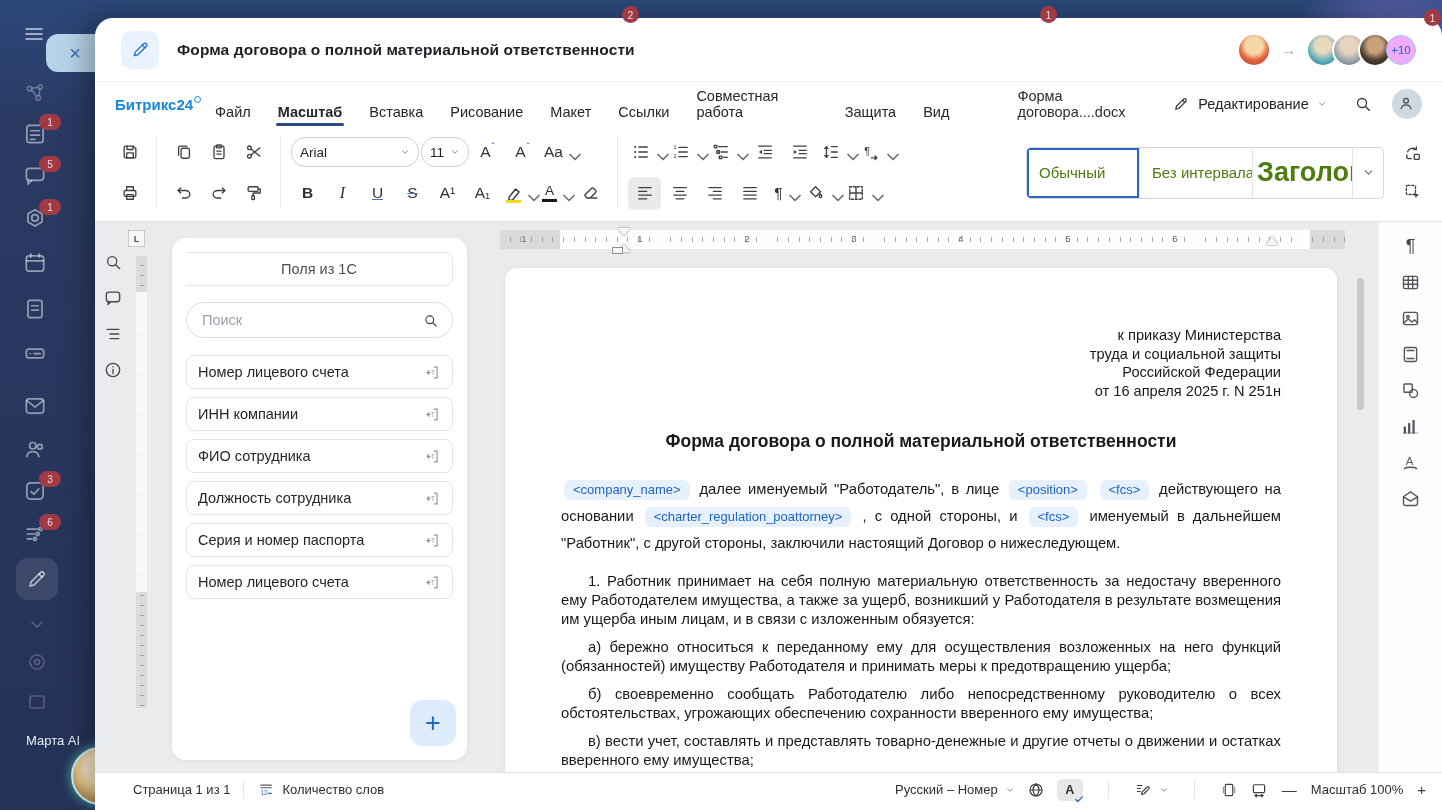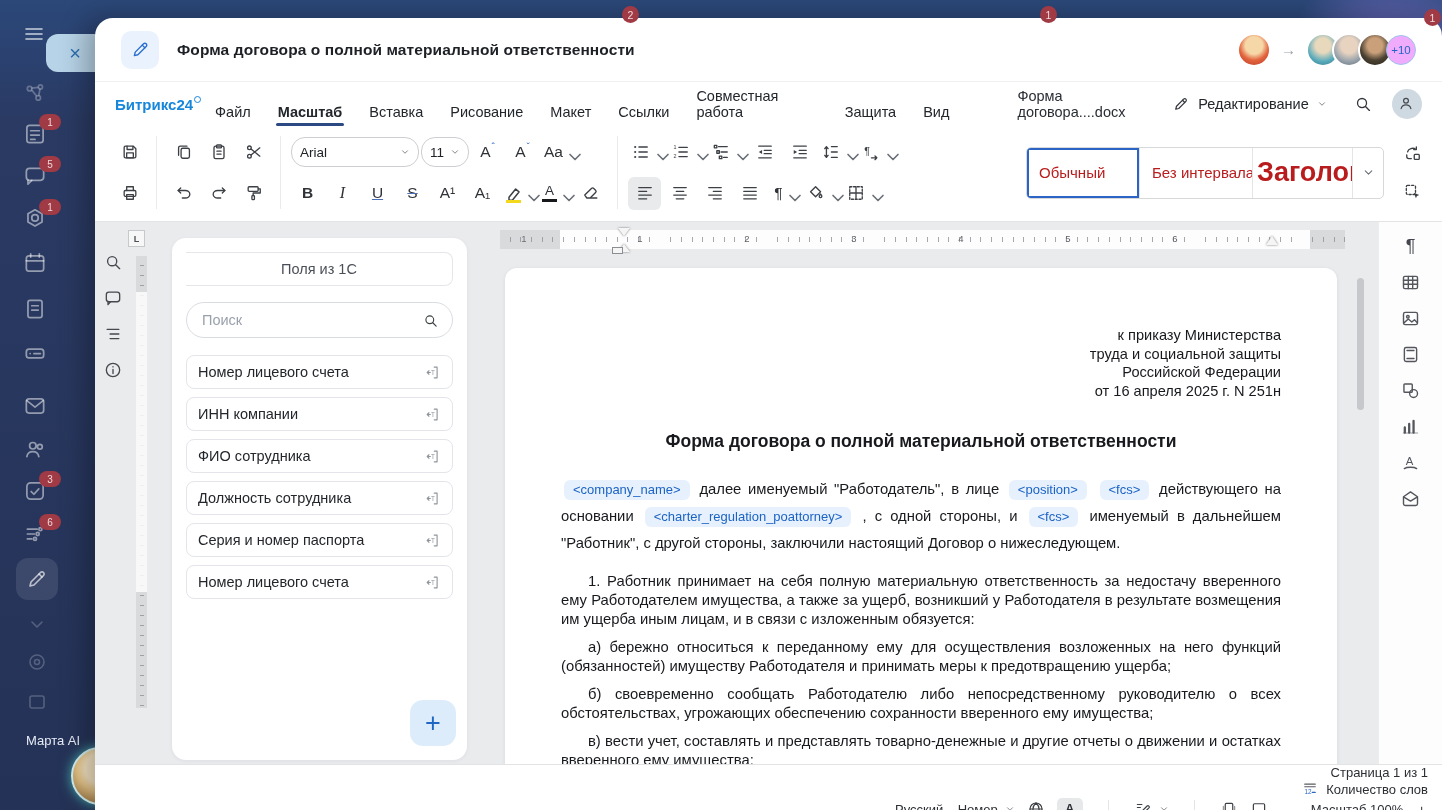--- a/index.html
+++ b/index.html
@@ -87,21 +87,21 @@
   .colorbtn{display:flex;flex-direction:column;align-items:center;line-height:1;}
   .colorbtn .bar{width:15px;height:3px;margin-top:1px;}
   .bar-yellow{background:#f3d91e;} .bar-black{background:#16181b;}
   .fontbox{width:128px;height:30px;border:1px solid #cdced2;border-radius:14px;display:flex;align-items:center;
     padding:0 8px;font-size:13.5px;color:#202328;justify-content:space-between;box-sizing:border-box;background:#fff;}
   .sizebox{width:48px;}
   
   .gallery{margin-left:auto;display:flex;align-items:stretch;height:50px;border:1px solid #d7d8da;
     border-radius:5px;overflow:hidden;background:#fff;}
   .style-cell{width:113px;display:flex;align-items:center;padding:0 12px;box-sizing:border-box;
-    font-size:15px;color:#b91c1c;border-right:1px solid #e4e5e7;white-space:nowrap;overflow:hidden;}
+    font-size:15px;color:#4d7c0f;border-right:1px solid #e4e5e7;white-space:nowrap;overflow:hidden;}
   .style-cell.selected{box-shadow:inset 0 0 0 2px #2b64c4;}
   .style-cell.preview{width:100px;font-weight:700;font-size:27px;padding:0 4px;}
   .gal-chev{width:30px;display:flex;align-items:center;justify-content:center;color:#5a5e64;}
   .gal-chev .chev{width:13px;height:13px;}
   .ribbon-right{display:flex;flex-direction:column;gap:12px;margin-left:16px;align-items:center;}
   .ribbon-right .rbtn{height:26px;min-width:26px;}
   
   .workspace{position:absolute;left:0;top:204px;width:100%;bottom:34px;background:#eaebed;overflow:hidden;}
   .mini-tools{position:absolute;left:8px;top:30px;display:flex;flex-direction:column;gap:16px;}
   .micon{width:20px;height:20px;color:#45484d;}
@@ -154,22 +154,22 @@
   .doc-tag{display:inline-block;background:#e7f1fd;color:#1b63c5;border-radius:6px;padding:1.5px 9px;
     font-size:13px;line-height:17px;margin:0 3px;vertical-align:baseline;white-space:nowrap;}
   .doc-p{margin:9px 0 0 0;font-size:14.8px;line-height:19px;text-align:justify;text-indent:27px;}
   
   .scroll-thumb{position:absolute;left:1262px;top:56px;width:7px;height:132px;border-radius:4px;background:#c6c8cc;}
   .right-tools{position:absolute;right:0;top:0;bottom:0;width:64px;background:#fdfdfe;border-left:1px solid #ededef;
     display:flex;flex-direction:column;align-items:center;padding-top:14px;gap:15px;box-sizing:border-box;}
   .ricon{width:21px;height:21px;color:#53565c;}
   .ricon.txt{font-size:18px;display:flex;align-items:center;justify-content:center;color:#43464c;}
   
-  .statusbar{position:absolute;left:0;bottom:12px;width:100%;height:34px;background:#fff;border-top:1px solid #e2e3e5;
-    display:flex;align-items:flex-end;font-size:13px;color:#2c2f34;box-sizing:border-box;padding:0 14px 0 38px;flex-direction:column;}
+  .statusbar{position:absolute;left:0;bottom:4px;width:100%;height:34px;background:#fff;border-top:1px solid #e2e3e5;
+    display:flex;align-items:center;font-size:13px;color:#2c2f34;box-sizing:border-box;padding:0 14px 0 38px;}
   .sb-div{width:1px;height:18px;background:#e3e4e6;margin:0 13px;}
   .sb-item{display:flex;align-items:center;gap:7px;}
   .sb-icon{width:18px;height:18px;color:#3c4045;}
   .sb-right{margin-left:auto;display:flex;align-items:center;gap:12px;}
   .spell-btn{width:26px;height:22px;background:#e7e8ea;border-radius:5px;display:flex;align-items:center;
     justify-content:center;position:relative;font-size:12.5px;color:#2f3237;font-weight:600;}
   .spell-check{position:absolute;right:-1px;bottom:-2px;width:10px;height:10px;color:#2b66c4;}
   .zoom-glyph{font-size:15px;color:#3c4045;padding:0 2px;}
 </style>
 </head>

